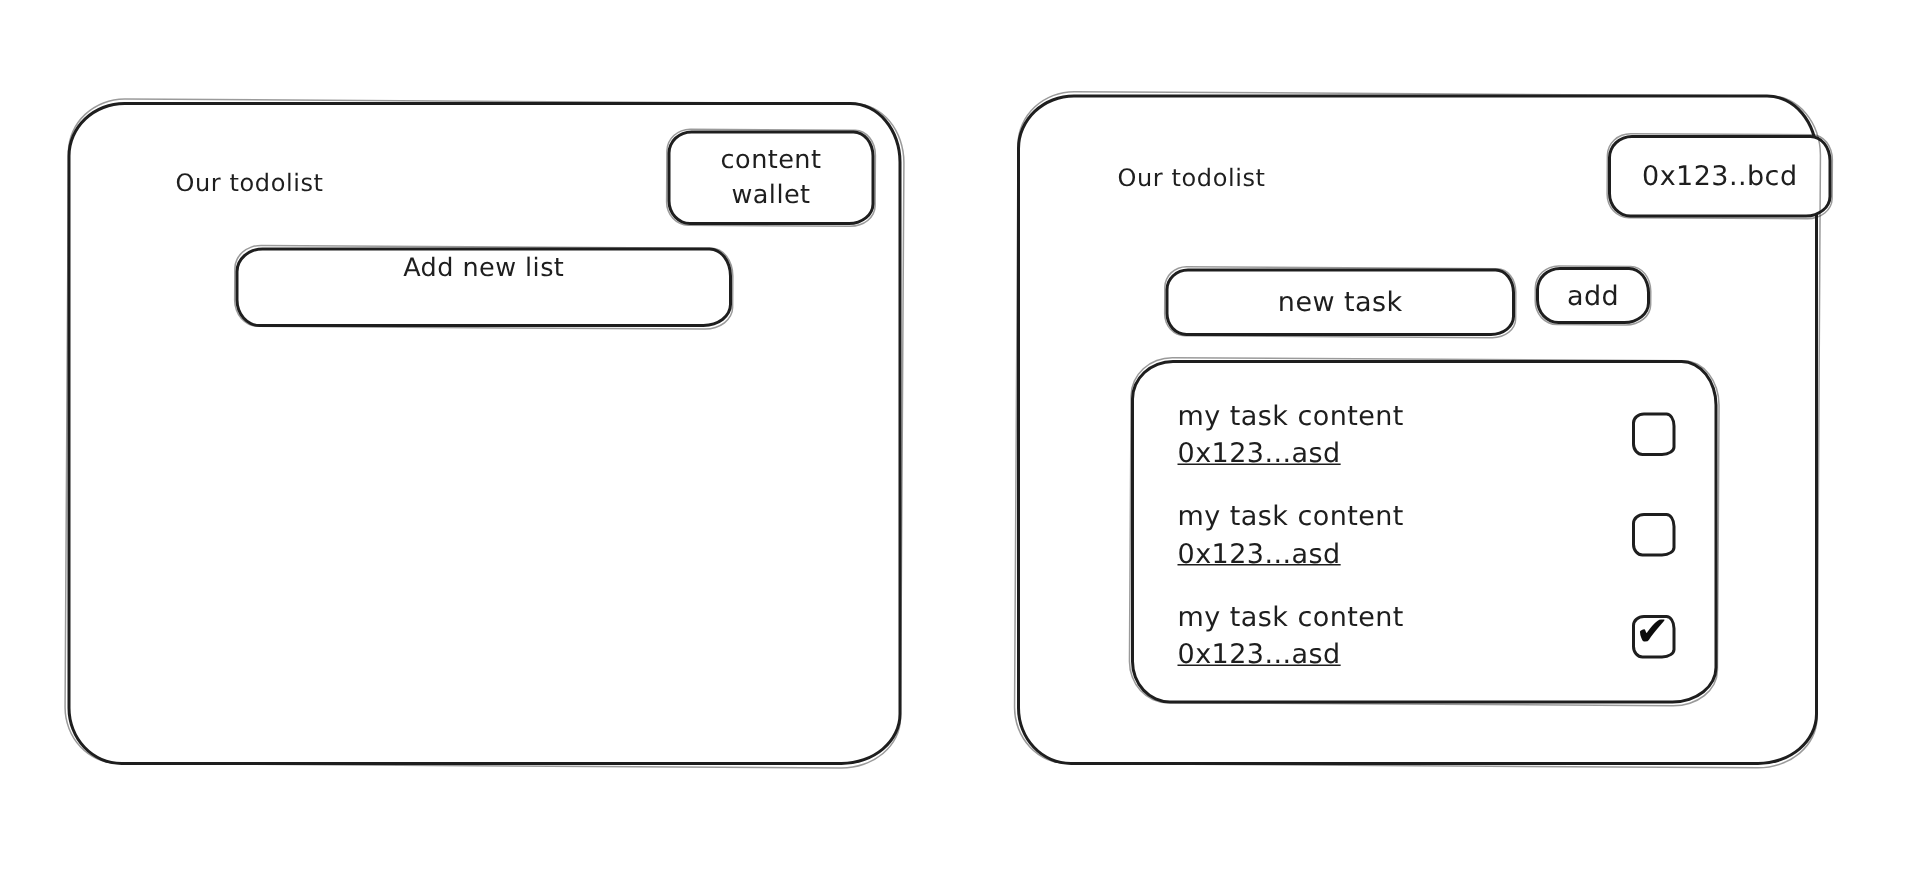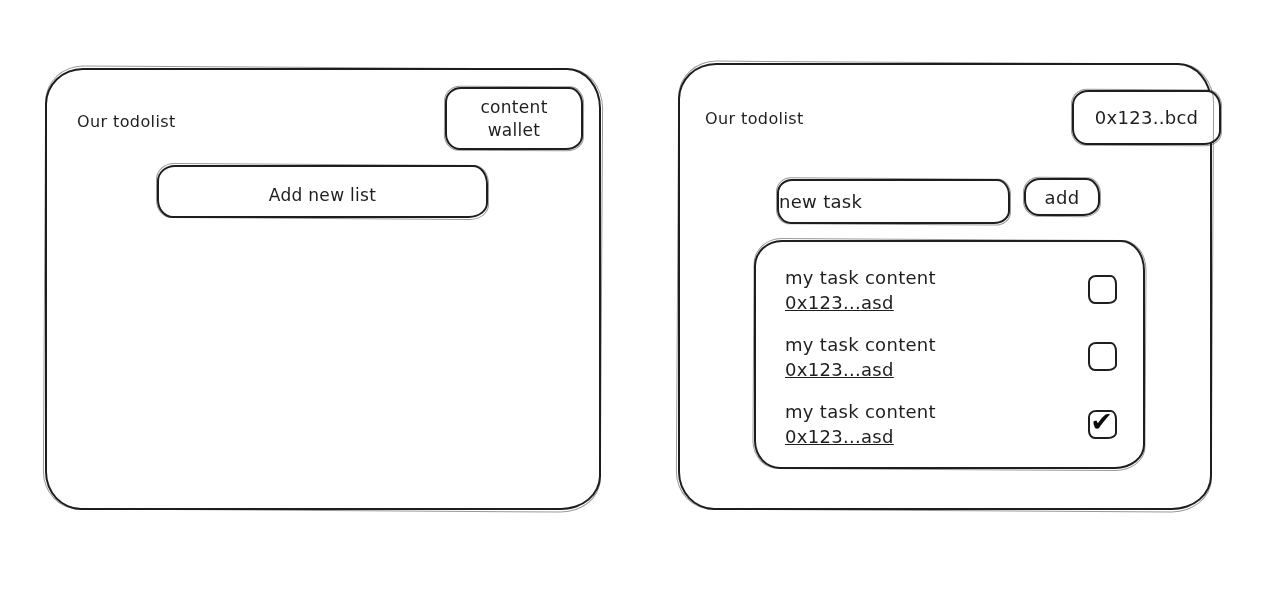--- a/index.html
+++ b/index.html
@@ -37,20 +37,21 @@
     border-radius:38px 34px 40px 36px / 36px 40px 34px 38px;
   }
   .panel-left{left:45px;top:68px;width:556px;height:442px;}
   .panel-right{left:678px;top:63px;width:534px;height:447px;}
 
   .panel-title{
     position:absolute;
     font-size:16px;
     letter-spacing:.4px;
     white-space:nowrap;
+    margin-left:40px;
   }
   .panel-left .panel-title{left:30px;top:42px;}
   .panel-right .panel-title{left:25px;top:44px;}
 
   button{
     font-family:inherit;color:inherit;cursor:pointer;
   }
   .btn{
     display:flex;align-items:center;justify-content:center;
     text-align:center;
@@ -62,32 +63,32 @@
     line-height:1.35;
     padding:0 14px;
   }
   .wallet-address-btn{
     left:392px;top:25px;width:149px;height:55px;
     font-size:18px;
   }
   .add-new-list-btn{
     left:110px;top:95px;width:331px;height:53px;
     align-items:flex-start;
-    padding-top:18px;
+    padding-top:2px;
     font-size:17px;
     border-radius:18px 15px 19px 16px / 16px 19px 15px 18px;
   }
   .new-task-wrap{
     left:97px;top:114px;width:233px;height:45px;
     border-radius:15px 13px 16px 14px / 14px 16px 13px 15px;
   }
   .new-task-wrap input{
     width:100%;height:100%;
     border:none;outline:none;background:transparent;
-    text-align:left;
+    text-align:center;
     font-family:inherit;font-size:18px;color:var(--stroke);
     letter-spacing:.3px;
   }
   .new-task-wrap input::placeholder{color:var(--stroke);opacity:1;}
   .add-btn{
     left:344px;top:113px;width:76px;height:38px;
     font-size:18px;
   }
   .task-list{
     left:74px;top:175px;width:391px;height:229px;

